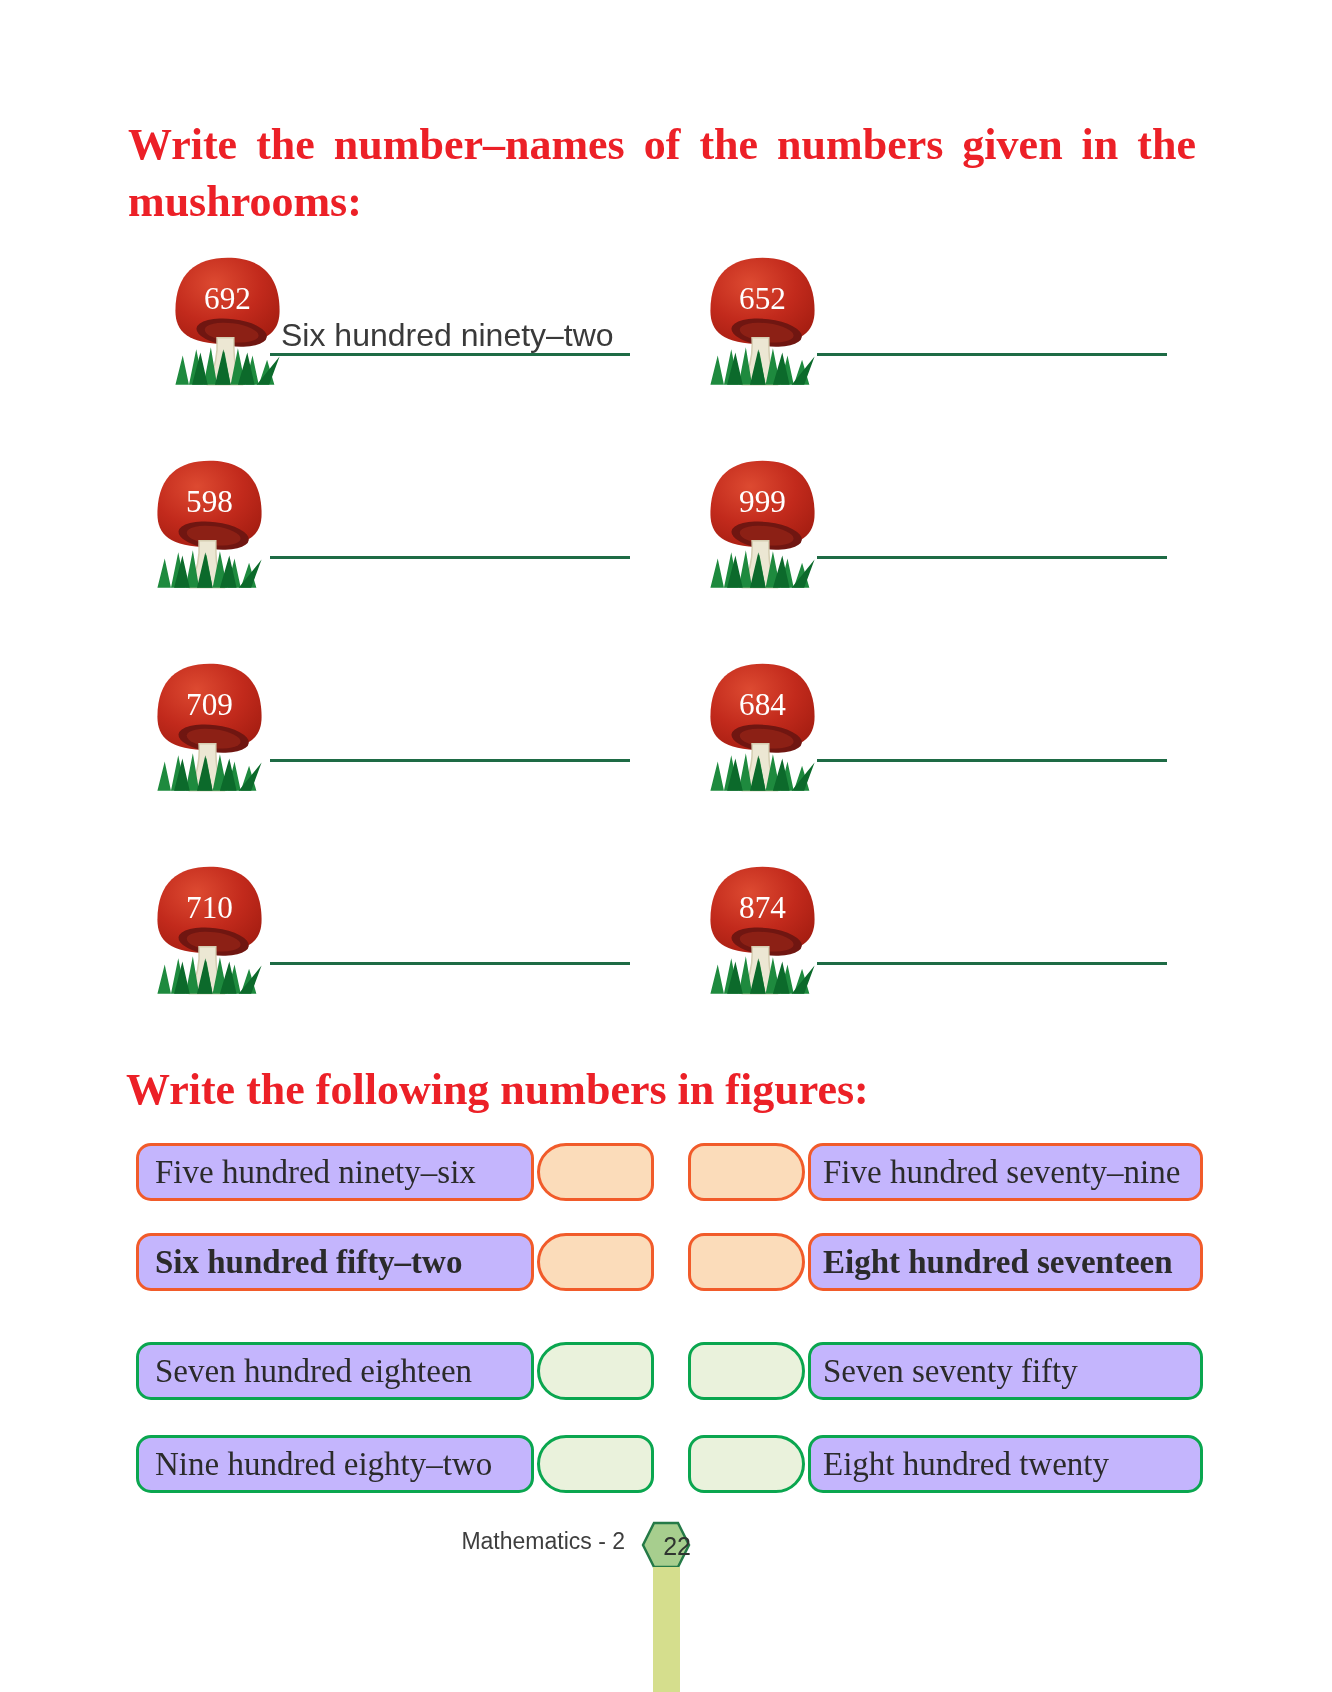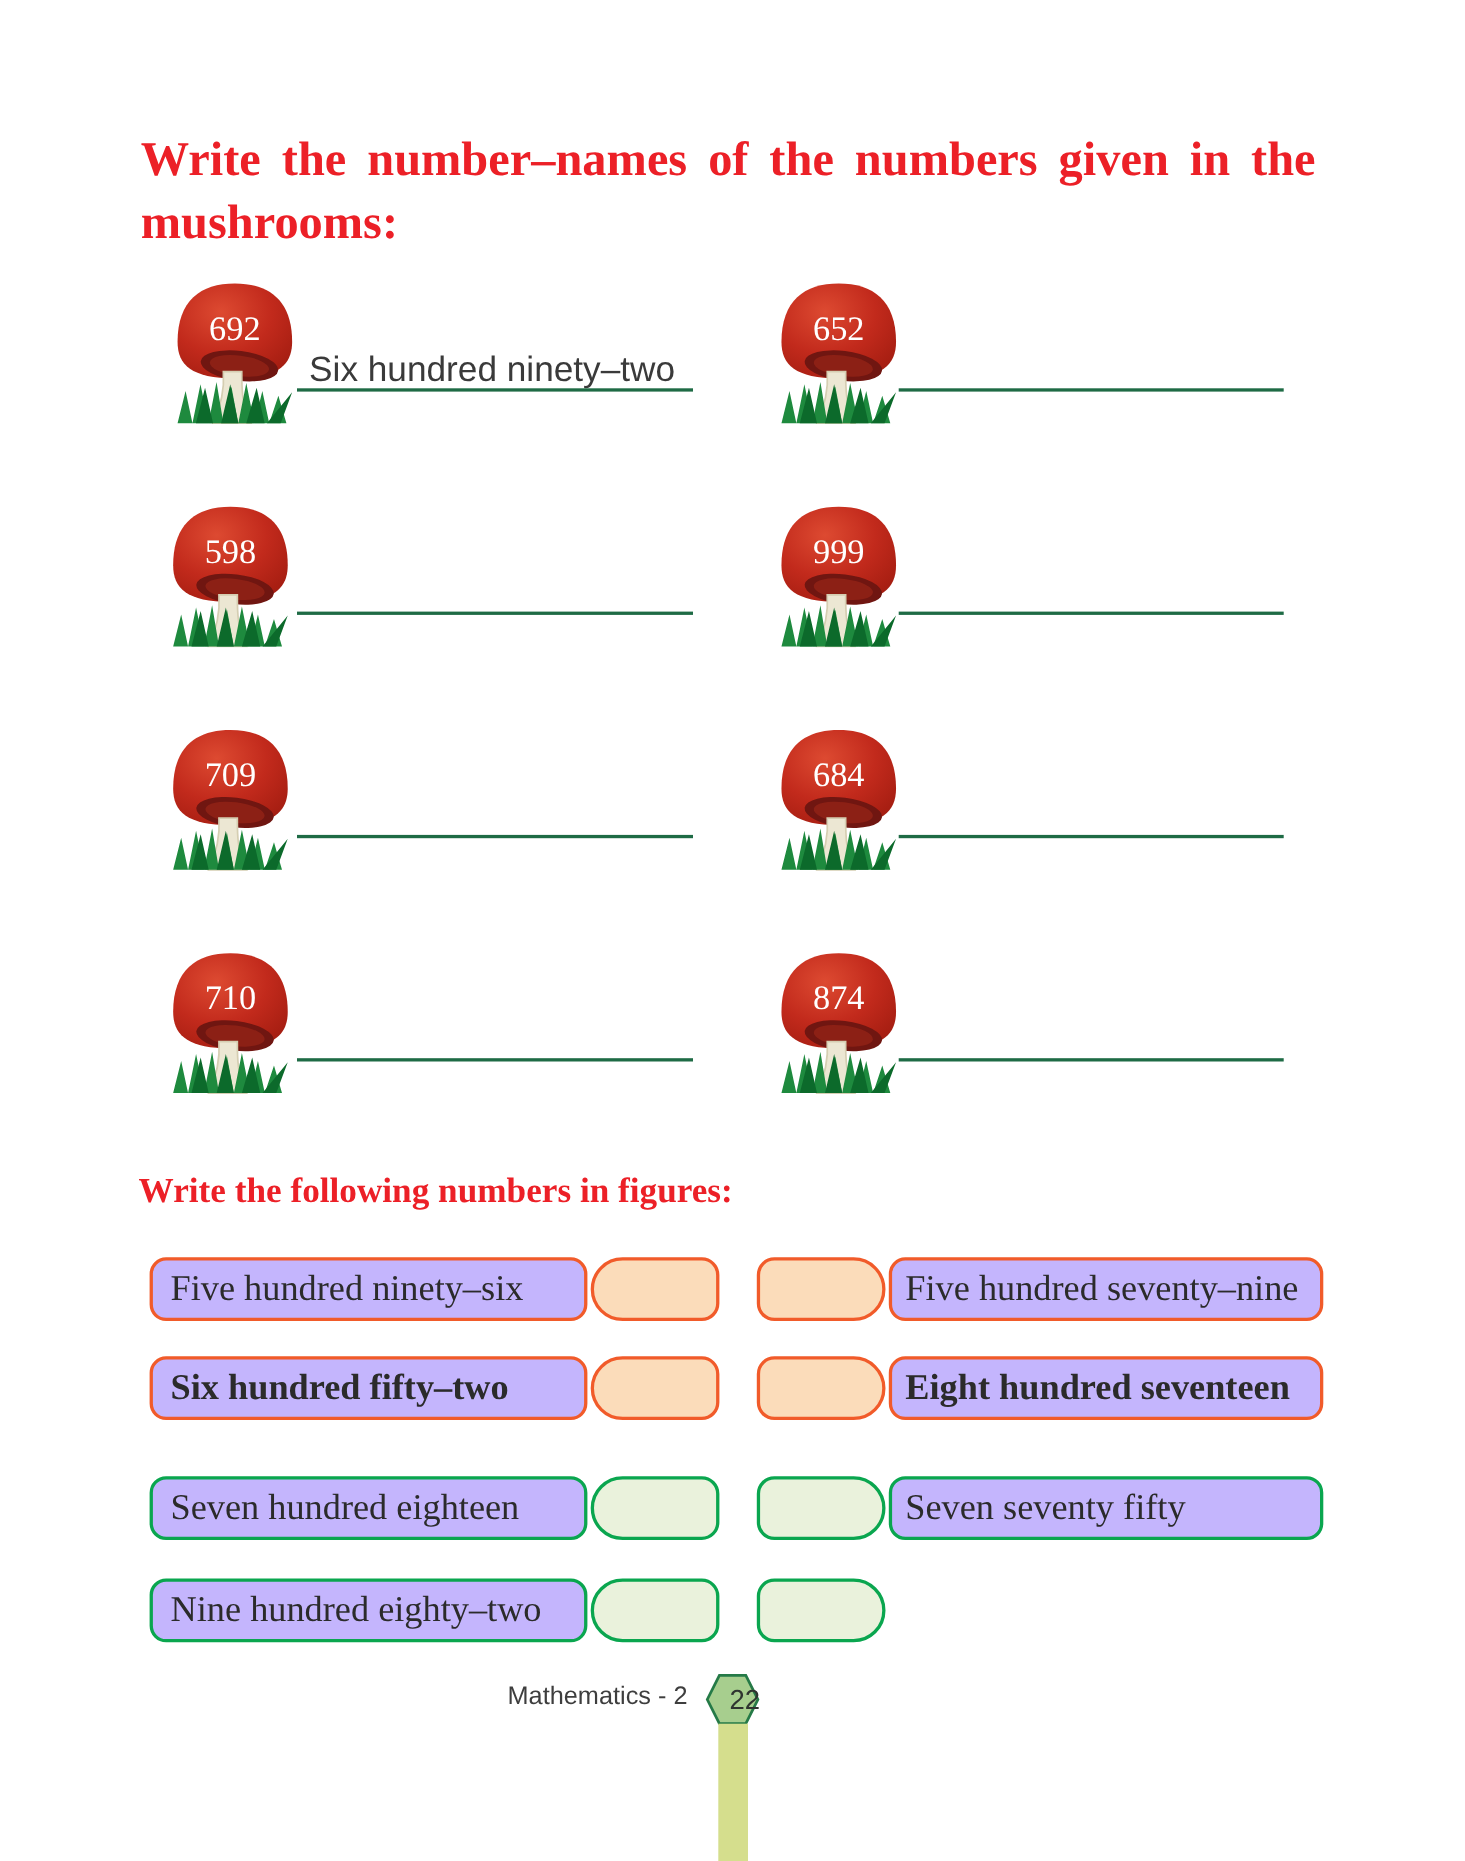--- a/index.html
+++ b/index.html
@@ -3,29 +3,29 @@
 <meta charset="utf-8">
 <style>
   html,body{margin:0;padding:0;background:#ffffff;}
   .page{position:relative;width:1332px;height:1692px;background:#ffffff;overflow:hidden;
         font-family:"Liberation Serif",serif;}
 
   
   .h1{position:absolute;left:128px;top:116px;width:1068px;font-size:44px;font-weight:bold;
       color:#EC2027;line-height:57px;}
   .h1-line1{text-align:justify;text-align-last:justify;}
-  .h2{position:absolute;left:126px;top:1064px;font-size:32px;font-weight:bold;color:#EC2027;}
+  .h2{position:absolute;left:126px;top:1064px;font-size:44px;font-weight:bold;color:#EC2027;}
 
   
   .mush{position:absolute;width:125px;height:138px;}
   .mush svg{display:block;width:125px;height:138px;}
   .mush-num{font-family:"Liberation Serif",serif;}
   .defs-hidden{position:absolute;width:0;height:0;overflow:hidden;}
 
-  .m-pos0{left:151px;top:248px;}  .m-pos1{left:700px;top:248px;}
+  .m-pos0{left:165px;top:248px;}  .m-pos1{left:700px;top:248px;}
   .m-pos2{left:147px;top:451px;}  .m-pos3{left:700px;top:451px;}
   .m-pos4{left:147px;top:654px;}  .m-pos5{left:700px;top:654px;}
   .m-pos6{left:147px;top:857px;}  .m-pos7{left:700px;top:857px;}
 
   .ans-line{position:absolute;height:3px;background:#1E6B45;}
   .line-l{left:270px;width:360px;}
   .line-r{left:817px;width:350px;}
   .line-row1{top:353px;} .line-row2{top:556px;} .line-row3{top:759px;} .line-row4{top:962px;}
 
   .ans-text{position:absolute;left:281px;top:317px;width:352px;
@@ -160,20 +160,21 @@
   <div class="s2row s2row-2 theme-green">
     <div class="lab lab-l">Seven hundred eighteen</div>
     <div class="ansbox ansbox-l"></div>
     <div class="ansbox ansbox-r"></div>
     <div class="lab lab-r">Seven seventy fifty</div>
   </div>
   <div class="s2row s2row-3 theme-green">
     <div class="lab lab-l">Nine hundred eighty–two</div>
     <div class="ansbox ansbox-l"></div>
     <div class="ansbox ansbox-r"></div>
+    <div class="lab lab-r">Eight hundred twenty</div>
   </div>
 
   <div class="footer-title">Mathematics - 2</div>
   <div class="page-badge">
     <svg viewBox="0 0 50 48">
       <polygon points="13,2 37,2 48,24 37,46 13,46 2,24" fill="#A7CE8E" stroke="#257A47" stroke-width="2.5"></polygon>
     </svg>
     <div class="num">22</div>
   </div>
   <div class="bottom-bar"></div>

